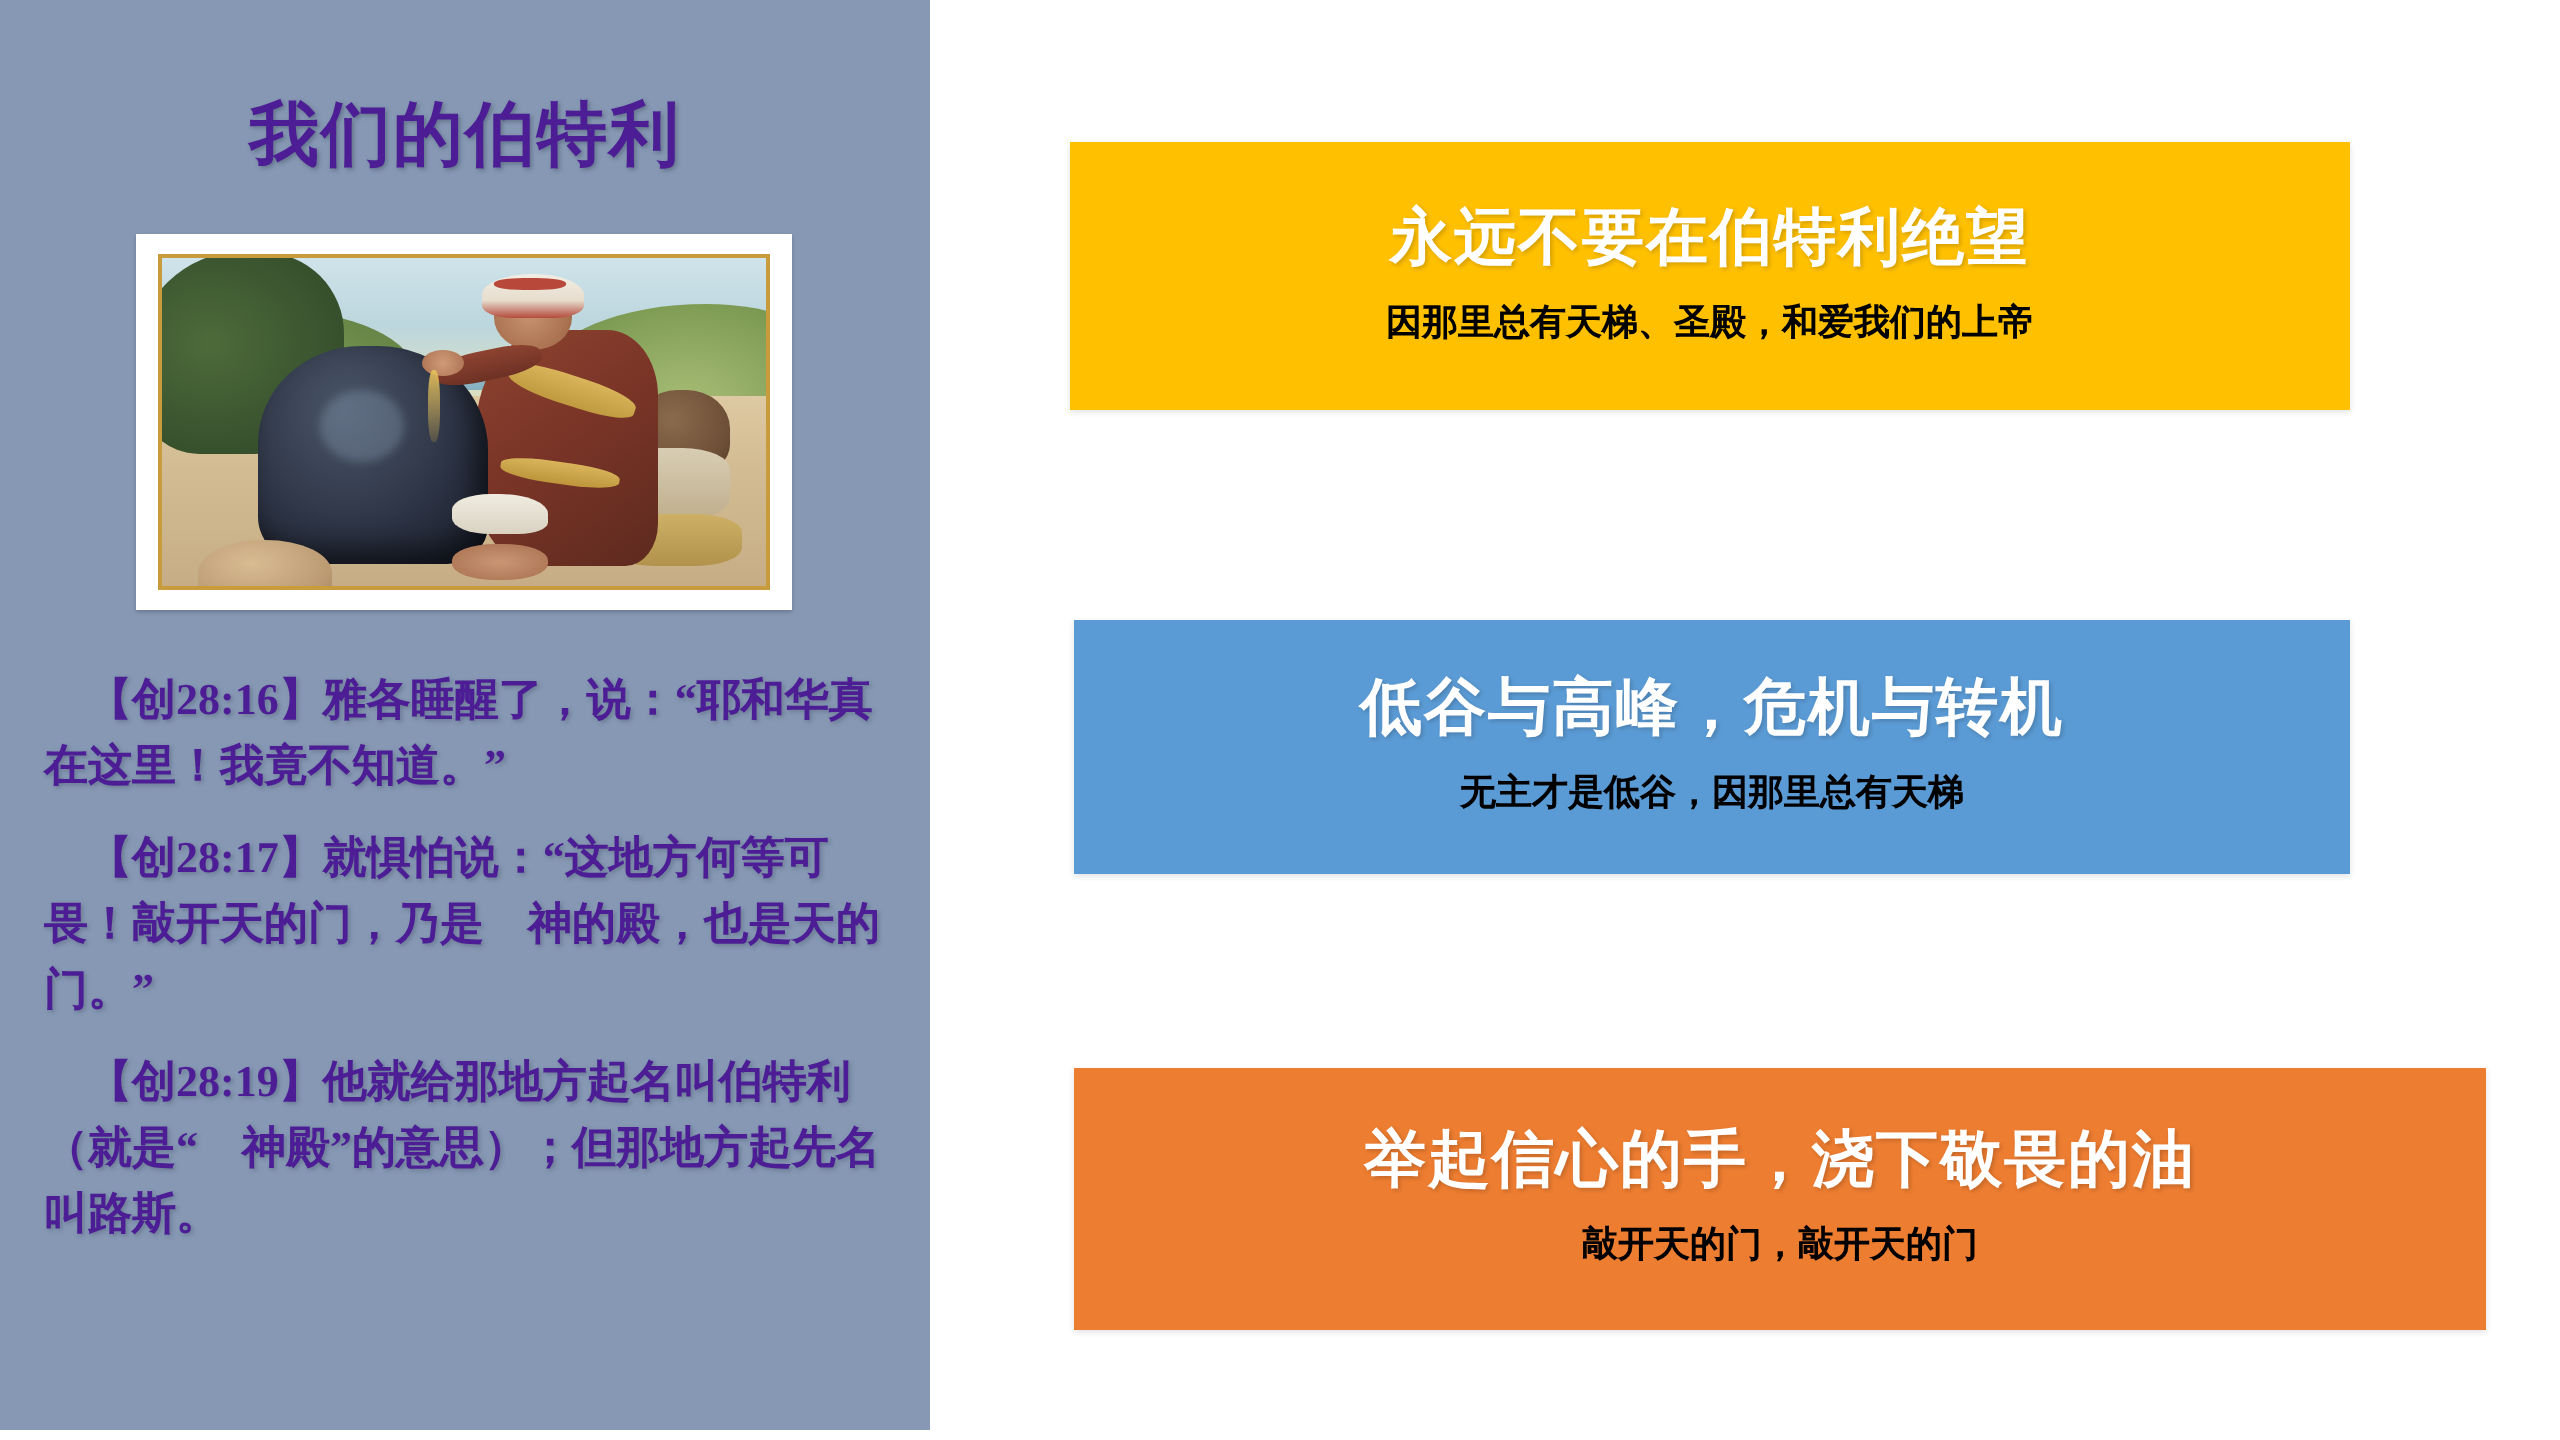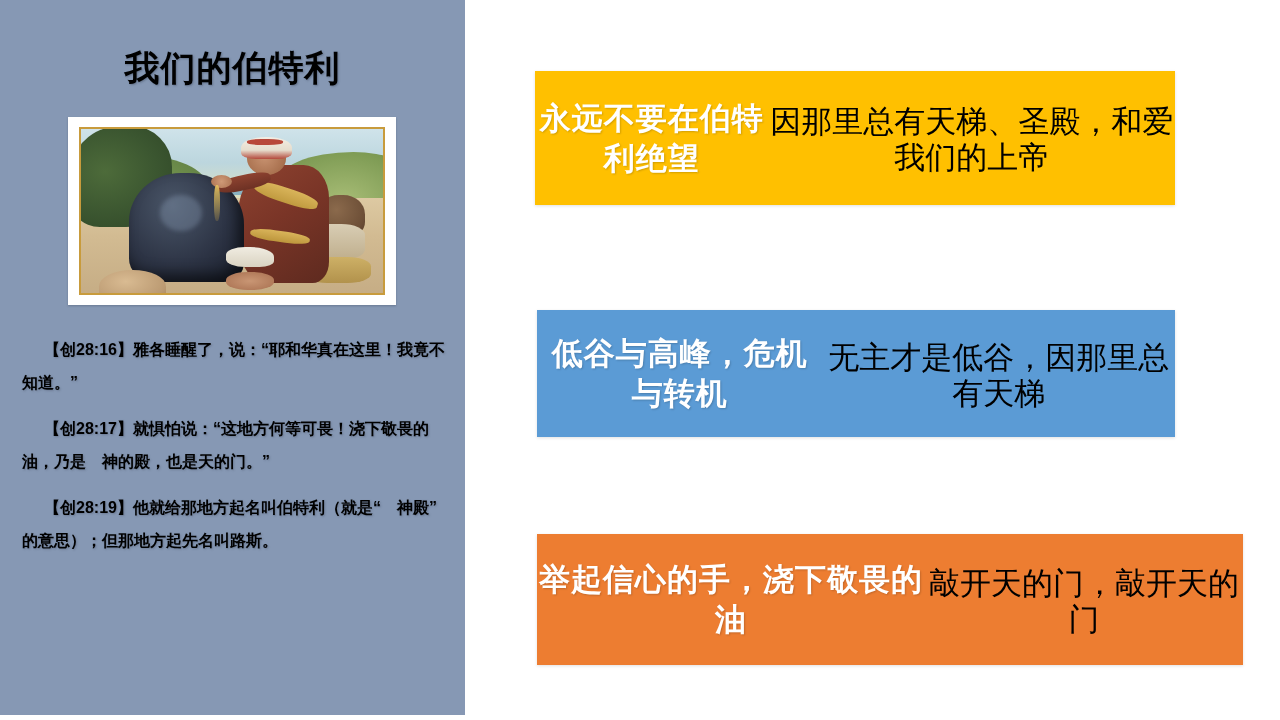--- a/index.html
+++ b/index.html
@@ -26,21 +26,21 @@
     background: #8698b4;
     box-sizing: border-box;
   }
 
   #slide-title {
     position: absolute;
     left: 0;
     top: 47px;
     width: 465px;
     text-align: center;
-    color: #000000;
+    color: #4c1d95;
     font-size: 35px;
     font-weight: bold;
     letter-spacing: 1px;
     line-height: 42px;
     text-shadow: 1px 1px 2px rgba(60,70,90,.45);
   }
 
   
   #picture-frame {
     position: absolute;
@@ -182,57 +182,58 @@
   }
 
   
   #scripture {
     position: absolute;
     left: 22px;
     top: 333px;
     width: 424px;
   }
   .verse {
-    color: #000000;
-    font-size: 16px;
+    color: #4c1d95;
+    font-size: 22px;
     font-weight: bold;
     line-height: 33px;
     text-indent: 22px;
     margin: 0 0 13px 0;
     letter-spacing: 0px;
     text-shadow: 1px 1px 2px rgba(60,70,90,.35);
+    font-family: Liberation Serif, serif;
   }
 
   
   .content-box {
     position: absolute;
     box-sizing: border-box;
     display: flex;
-    flex-direction: row;
+    flex-direction: column;
     align-items: center;
     justify-content: center;
     box-shadow: 0 1px 3px rgba(0,0,0,.12);
   }
   #box-yellow { left: 535px; top: 71px;  width: 640px; height: 134px; background: #ffc000; }
   #box-blue   { left: 537px; top: 310px; width: 638px; height: 127px; background: #5b9bd5; }
   #box-orange { left: 537px; top: 534px; width: 706px; height: 131px; background: #ed7d31; }
 
   .box-head {
     color: #ffffff;
     font-size: 31px;
     font-weight: bold;
     line-height: 40px;
     letter-spacing: 1px;
     text-align: center;
     text-shadow: 1px 1px 2px rgba(0,0,0,.18);
   }
   .box-sub {
     color: #000000;
-    font-size: 31px;
-    font-weight: normal;
+    font-size: 18px;
+    font-weight: bold;
     line-height: 36px;
     text-align: center;
     margin-top: 4px;
   }
   #box-yellow .box-head { margin-top: 2px; }
 </style>
 </head>
 <body>
 
 <div id="sidebar">
@@ -262,21 +263,21 @@
       <div class="ill-hand"></div>
       <div class="ill-oil"></div>
       <div class="ill-cloth2"></div>
       <div class="ill-foot"></div>
       <div class="ill-rock-fg"></div>
     </div>
   </div>
 
   <div id="scripture">
     <p class="verse">【创28:16】雅各睡醒了，说：“耶和华真在这里！我竟不知道。”</p>
-    <p class="verse">【创28:17】就惧怕说：“这地方何等可畏！浇下敬畏的油，乃是　神的殿，也是天的门。”</p>
+    <p class="verse">【创28:17】就惧怕说：“这地方何等可畏！敲开天的门，乃是　神的殿，也是天的门。”</p>
     <p class="verse">【创28:19】他就给那地方起名叫伯特利（就是“　神殿”的意思）；但那地方起先名叫路斯。</p>
   </div>
 
 </div>
 
 <div class="content-box" id="box-yellow">
   <div class="box-head">永远不要在伯特利绝望</div>
   <div class="box-sub">因那里总有天梯、圣殿，和爱我们的上帝</div>
 </div>
 

